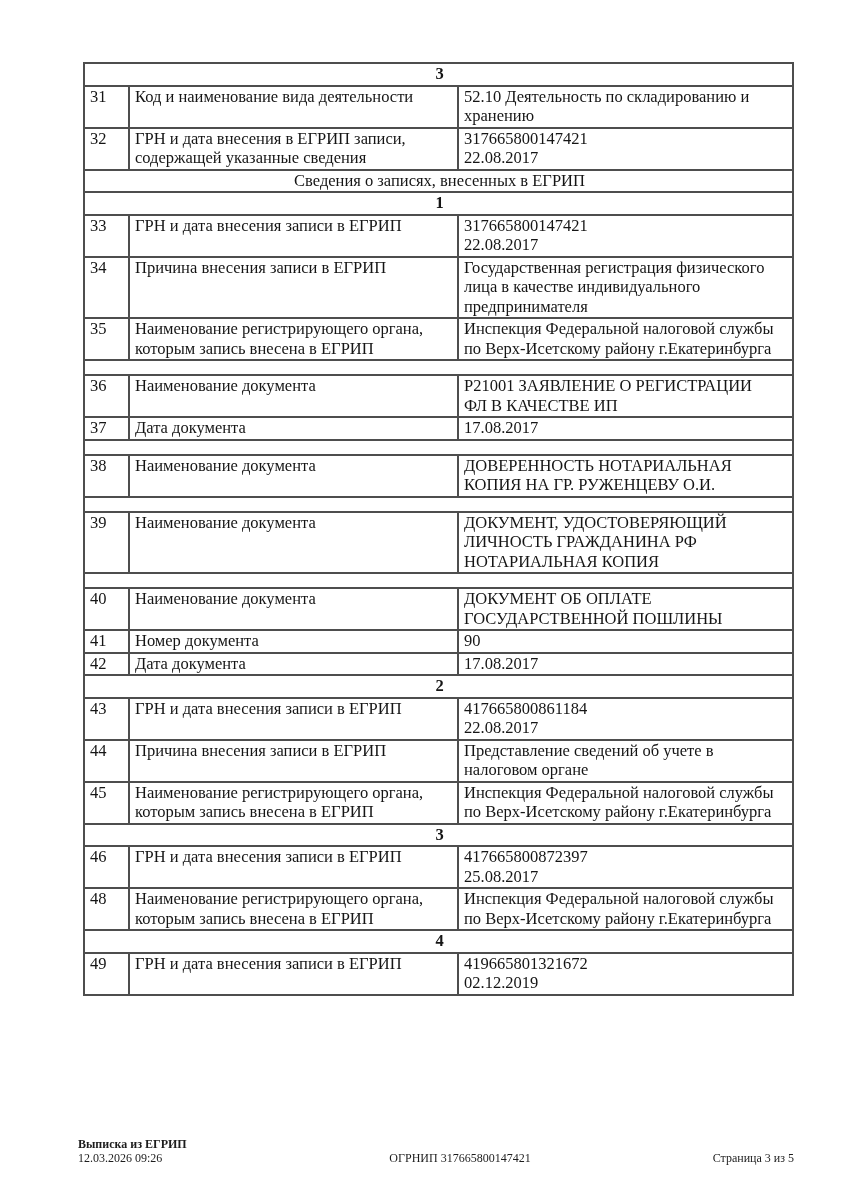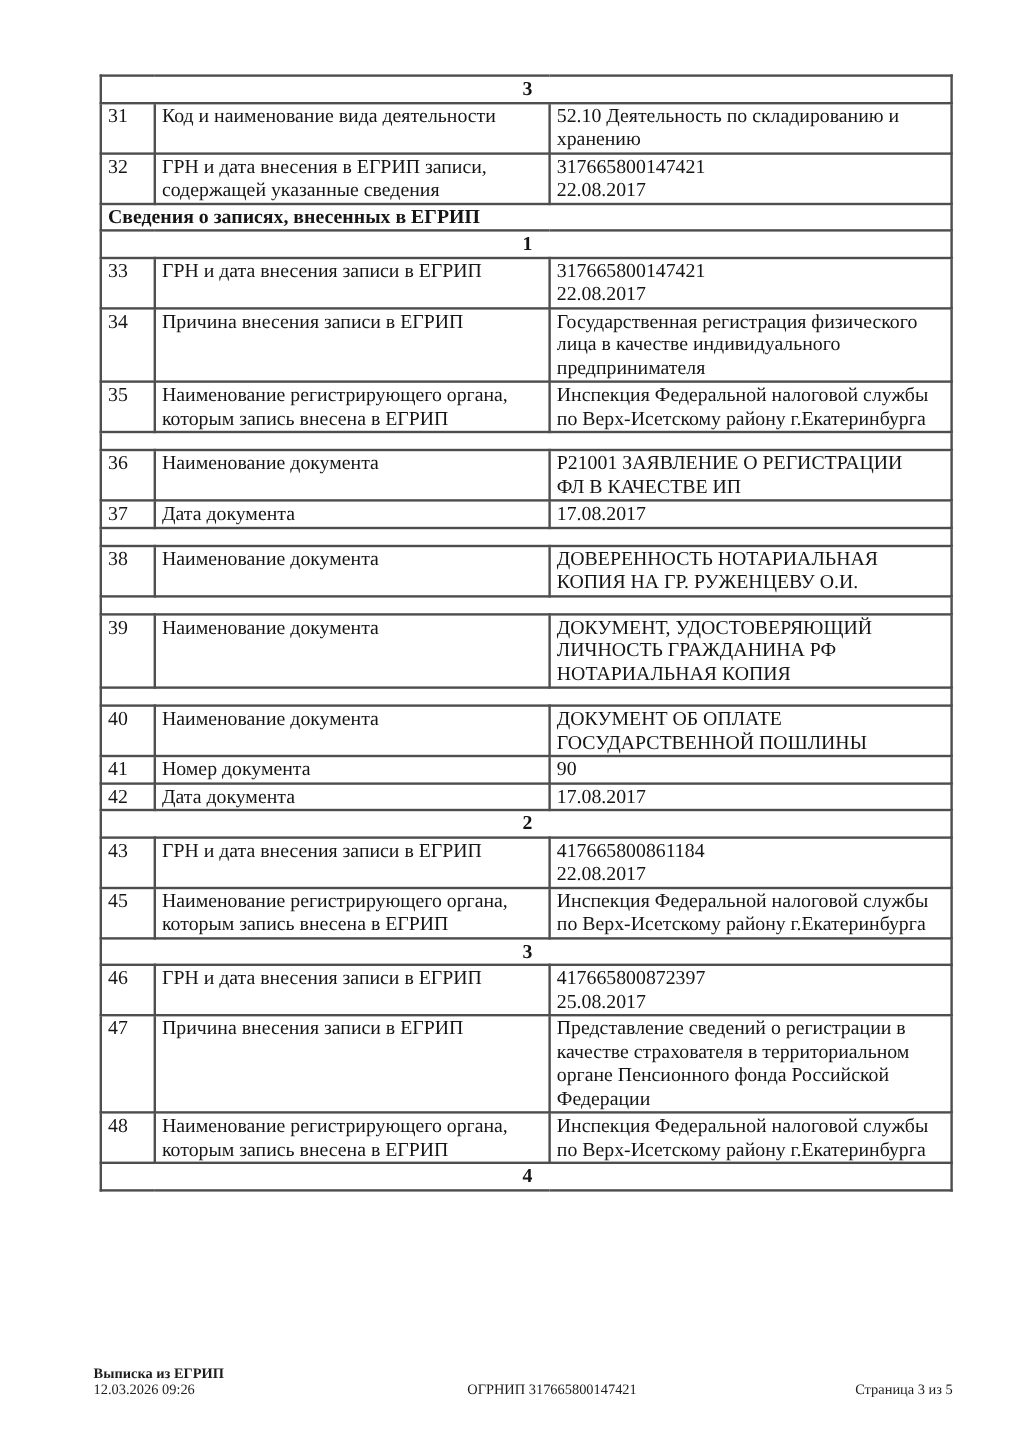--- a/index.html
+++ b/index.html
@@ -36,22 +36,22 @@
   td.num {
     text-align: left;
     padding-right: 5px;
   }
   tr.sec td {
     text-align: center;
     font-weight: bold;
     white-space: normal;
   }
   tr.titlerow td {
-    text-align: left;
-    font-weight: bold;
+    text-align: center;
+    font-weight: normal;
     white-space: normal;
   }
   tr.spacer td {
     height: 13px;
     padding: 0;
   }
   .footer {
     position: absolute;
     left: 0;
     top: 1137px;
@@ -190,52 +190,56 @@
       <tr class="sec">
         <td colspan="3">2</td>
       </tr>
       <tr>
         <td class="num">43</td>
         <td class="label">ГРН и дата внесения записи в ЕГРИП</td>
         <td class="val">417665800861184
 22.08.2017</td>
       </tr>
       <tr>
+        <td class="num">44</td>
+        <td class="label">Причина внесения записи в ЕГРИП</td>
+        <td class="val">Представление сведений об учете в
+налоговом органе</td>
+      </tr>
+      <tr>
         <td class="num">45</td>
         <td class="label">Наименование регистрирующего органа,
 которым запись внесена в ЕГРИП</td>
         <td class="val">Инспекция Федеральной налоговой службы
 по Верх-Исетскому району г.Екатеринбурга</td>
       </tr>
       <tr class="sec">
         <td colspan="3">3</td>
       </tr>
       <tr>
         <td class="num">46</td>
         <td class="label">ГРН и дата внесения записи в ЕГРИП</td>
         <td class="val">417665800872397
 25.08.2017</td>
       </tr>
       <tr>
-        <td class="num">47</td>
-        <td class="label">Причина внесения записи в ЕГРИП</td>
-        <td class="val">Представление сведений о регистрации в
-качестве страхователя в территориальном
-органе Пенсионного фонда Российской
-Федерации</td>
-      </tr>
-      <tr>
         <td class="num">48</td>
         <td class="label">Наименование регистрирующего органа,
 которым запись внесена в ЕГРИП</td>
         <td class="val">Инспекция Федеральной налоговой службы
 по Верх-Исетскому району г.Екатеринбурга</td>
       </tr>
       <tr class="sec">
         <td colspan="3">4</td>
+      </tr>
+      <tr>
+        <td class="num">49</td>
+        <td class="label">ГРН и дата внесения записи в ЕГРИП</td>
+        <td class="val">419665801321672
+02.12.2019</td>
       </tr>
     </tbody>
   </table>
 
   <div class="footer">
     <div class="footer-left">
       <div class="doc-type">Выписка из ЕГРИП</div>
       <div class="datetime">12.03.2026 09:26</div>
     </div>
     <div class="footer-center">ОГРНИП 317665800147421</div>

